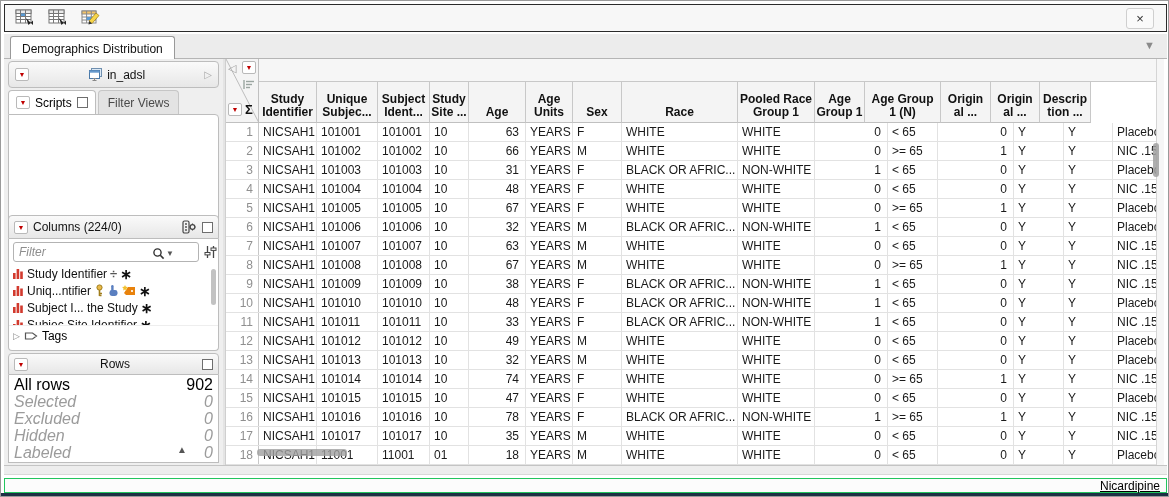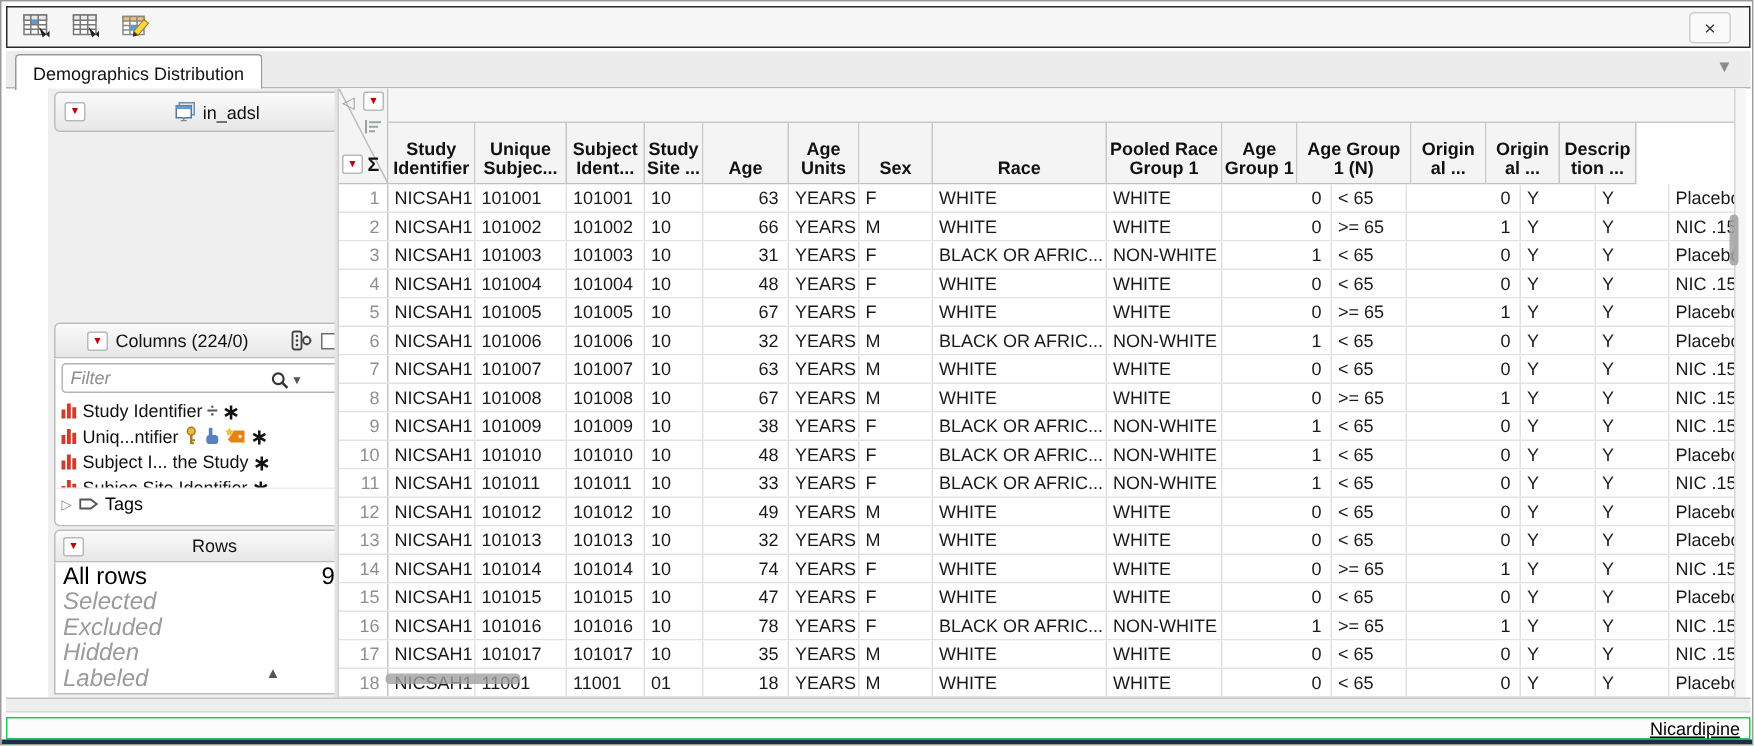--- a/index.html
+++ b/index.html
@@ -11,38 +11,38 @@
   .toolbar { position:absolute; left:3px; top:3px; width:1163px; height:28px; background:#f7f7f7; border:1px solid #2b2b2b; display:flex; align-items:center; }
   .tbtn { width:26px; height:22px; margin-left:7px; display:flex; align-items:center; justify-content:center; border-radius:3px; }
   .close-btn { position:absolute; right:12px; top:3px; width:28px; height:21px; background:#fafafa; border:1px solid #cfcfcf; border-radius:3px; display:flex; align-items:center; justify-content:center; font-size:13px; color:#333; }
 
   
   .tabstrip { position:absolute; left:3px; top:33px; width:1163px; height:25px; background:#ececec; border-bottom:1px solid #b5b5b5; }
   .tab-active { position:absolute; left:6px; top:2px; height:24px; background:#fff; border:1px solid #999; border-bottom:none; border-radius:3px 3px 0 0; padding:0 11px; font-size:12px; color:#111; display:flex; align-items:center; }
   .funnel { position:absolute; right:12px; top:5px; font-size:11px; color:#8a8a8a; }
 
   
-  .sidebar { position:absolute; left:3px; top:58px; width:219px; height:406px; background:#efefef;margin-left:28px; }
+  .sidebar { position:absolute; left:3px; top:58px; width:219px; height:406px; background:#efefef; }
   .splitter { position:absolute; left:222px; top:58px; width:3px; height:406px; background:#e4e4e4; border-right:1px solid #cfcfcf; }
   .panel-hdr { background:linear-gradient(#fafafa,#e7e7e7); border:1px solid #bdbdbd; display:flex; align-items:center; font-size:12px; color:#111; }
   .redtri { width:14px; height:13px; background:#fff; border:1px solid #b9b9b9; border-radius:2px; display:inline-flex; align-items:center; justify-content:center; flex:none; }
   .redtri span { color:#c00000; font-size:7px; line-height:7px; }
   .cbx { width:11px; height:11px; border:1px solid #6e6e6e; background:#fff; display:inline-block; flex:none; }
   .p1 { position:absolute; left:4px; top:2px; width:211px; height:27px; border-radius:4px; padding:0 6px; }
   .p1 .tname { flex:1; text-align:center; display:flex; align-items:center; justify-content:center; gap:4px; }
   .p1 .arr { color:#aaa; font-size:10px; }
 
   .p2 { position:absolute; left:4px; top:31px; width:211px; height:176px; }
   .p2 .tabs { display:flex; height:24px; }
   .scripts-tab { background:#fff; border:1px solid #bdbdbd; border-bottom:none; border-radius:4px 4px 0 0; display:flex; align-items:center; gap:5px; padding:0 7px; font-size:12px; }
   .fv-tab { background:#e3e3e3; border:1px solid #c6c6c6; border-bottom:none; border-radius:4px 4px 0 0; display:flex; align-items:center; padding:0 9px; font-size:12px; color:#4a4a4a; margin-left:2px; }
   .p2 .content { height:117px; background:#fff; border:1px solid #bdbdbd; border-radius:0 4px 4px 4px; }
 
   .p3 { position:absolute; left:4px; top:156px; width:211px; height:136px; }
-  .p3 .panel-hdr { height:24px; border-radius:4px 4px 0 0; padding:0 21px; gap:5px; }
+  .p3 .panel-hdr { height:24px; border-radius:4px 4px 0 0; padding:0 5px; gap:5px; }
   .p3 .body { background:#fff; border:1px solid #bdbdbd; border-top:none; border-radius:0 0 4px 4px; height:112px; position:relative; overflow:hidden; }
   .filter-row { display:flex; align-items:center; padding:3px 4px; gap:4px; }
   .filter-input { flex:1; height:20px; border:1px solid #b3b3b3; border-radius:3px; font-family:"Liberation Sans",sans-serif; font-size:12px; font-style:italic; color:#3b82f6; padding:0 22px 0 5px; outline:none; }
   .filter-input::placeholder { color:#8d8d8d; font-style:italic; }
   .mag { position:absolute; right:44px; top:8px; display:flex; align-items:center; }
   .tune-btn { width:24px; height:20px; display:flex; align-items:center; justify-content:center; border-radius:3px; }
   .col-list { height:60px; overflow:hidden; padding-left:3px; }
   .col-item { display:flex; align-items:center; height:17px; gap:3px; font-size:12px; color:#111; white-space:nowrap; }
   .ast { font-weight:bold; font-size:14px; line-height:12px; color:#111; }
   .divide { color:#555; font-weight:bold; font-size:13px; }
@@ -148,20 +148,35 @@
           <rect x="1.5" y="2.5" width="10" height="2.2" fill="#6699cc"></rect>
           <line x1="5" y1="10.5" x2="8" y2="10.5" stroke="#888"></line>
             <line x1="6.5" y1="10.5" x2="6.5" y2="12.5" stroke="#888"></line>
           <line x1="4.5" y1="12.5" x2="8.5" y2="12.5" stroke="#888"></line>
         </svg>
         <span>in_adsl</span>
       </span>
       <span class="arr">▷</span>
     </div>
 
+    <div class="p2">
+      <div class="tabs">
+        <div class="scripts-tab">
+          <span class="redtri">
+              <span>▼</span>
+            </span>
+          <span>Scripts</span>
+          <span class="cbx"></span>
+        </div>
+        <div class="fv-tab">
+          <span>Filter Views</span>
+        </div>
+      </div>
+      <div class="content"></div>
+    </div>
 
     <div class="p3">
       <div class="panel-hdr">
         <span class="redtri">
             <span>▼</span>
           </span>
         <span style="flex:1">Columns (224/0)</span>
         <svg width="16" height="14" viewBox="0 0 16 14">
           <rect x="2" y="1" width="6" height="12" rx="1.5" fill="none" stroke="#444" stroke-width="1.2"></rect>
           <circle cx="5" cy="4" r="0.9" fill="#444"></circle>

